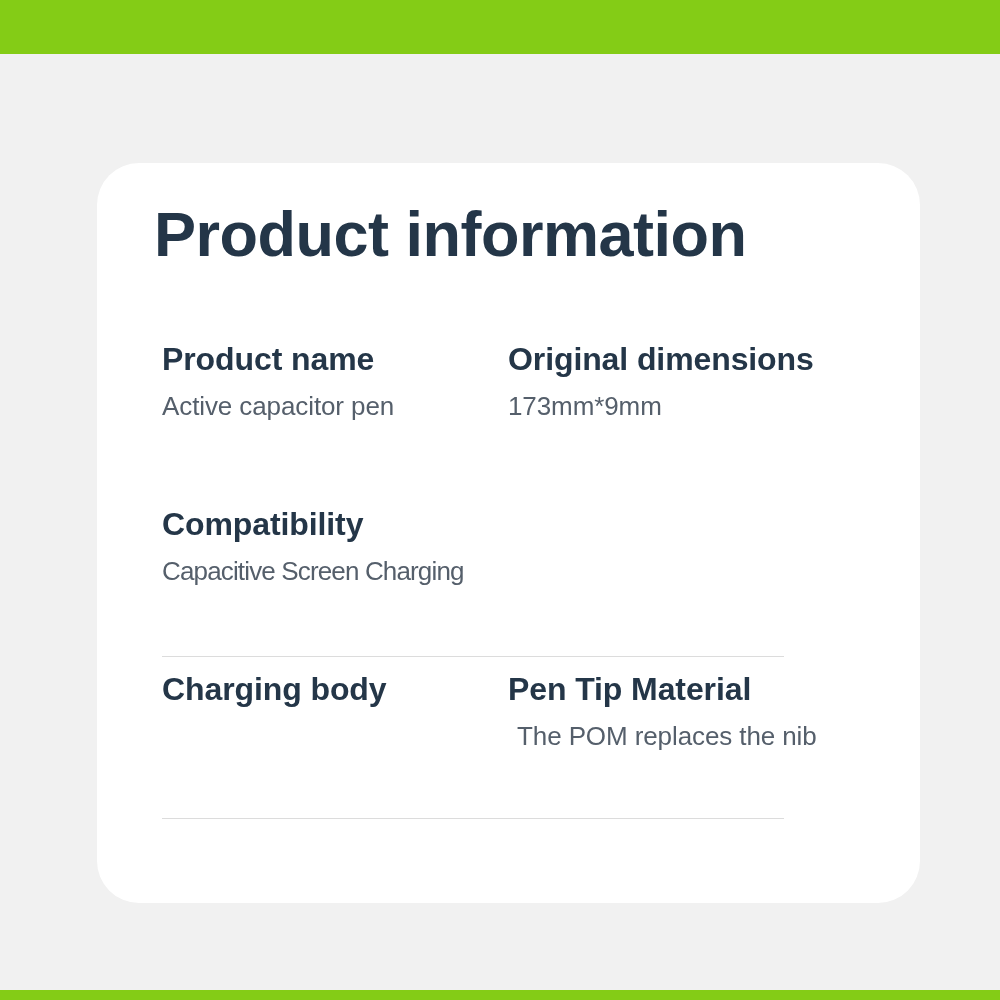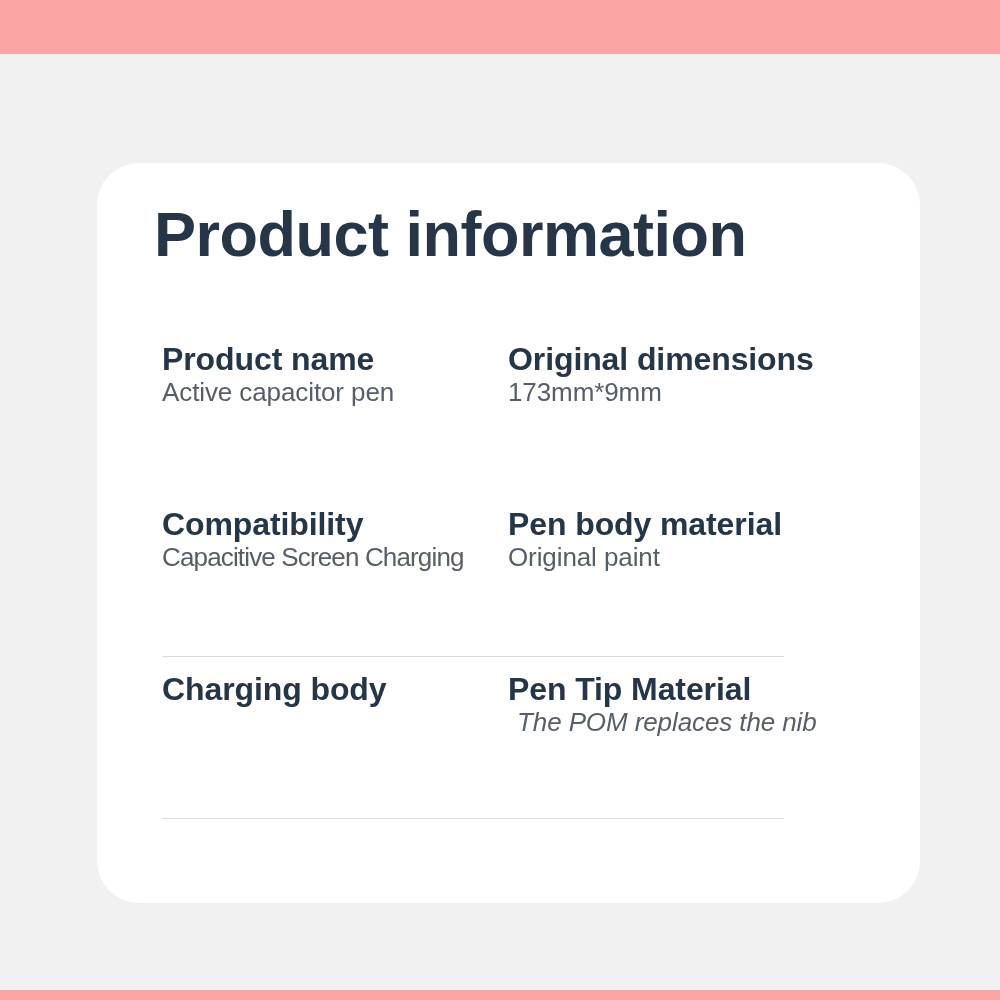--- a/index.html
+++ b/index.html
@@ -11,21 +11,21 @@
     height: 1000px;
     background: #ffffff;
     font-family: "Liberation Sans", sans-serif;
     overflow: hidden;
   }
 
   #page {
     position: relative;
     width: 1000px;
     height: 1000px;
-    background: #fca5a5;
+    background: #84cc16;
   }
 
   
   #backdrop {
     position: absolute;
     left: 0;
     top: 54px;
     width: 1000px;
     height: 936px;
     background: #f1f1f1;
@@ -77,38 +77,37 @@
   .spec-label {
     font-size: 32px;
     font-weight: bold;
     color: #243648;
     white-space: nowrap;
     line-height: 1.15;
     letter-spacing: -0.1px;
   }
 
   .spec-value {
-    margin-top: 0;
+    margin-top: 14px;
     font-size: 26px;
     font-weight: normal;
     color: #555f6b;
     white-space: nowrap;
     line-height: 1.15;
     letter-spacing: -0.1px;
   }
 
   
   .spec-value.tight {
     letter-spacing: -0.85px;
   }
 
   
   .spec-value.indent {
     padding-left: 9px;
-    font-style: italic;
   }
 
   .spec-divider {
     position: absolute;
     left: 65px;
     width: 622px;
     height: 1px;
     background: #dcdcdc;
     border: 0;
     margin: 0;
@@ -140,24 +139,20 @@
         </div>
       </div>
 
       <hr class="spec-divider" id="divider-1">
 
       <div class="spec-row">
         <div class="spec-cell col-left">
           <div class="spec-label">Compatibility</div>
           <div class="spec-value tight">Capacitive Screen Charging</div>
         </div>
-        <div class="spec-cell col-right">
-          <div class="spec-label">Pen body material</div>
-          <div class="spec-value">Original paint</div>
-        </div>
       </div>
 
       <hr class="spec-divider" id="divider-2">
 
       <div class="spec-row">
         <div class="spec-cell col-left">
           <div class="spec-label">Charging body</div>
         </div>
         <div class="spec-cell col-right">
           <div class="spec-label">Pen Tip Material</div>

